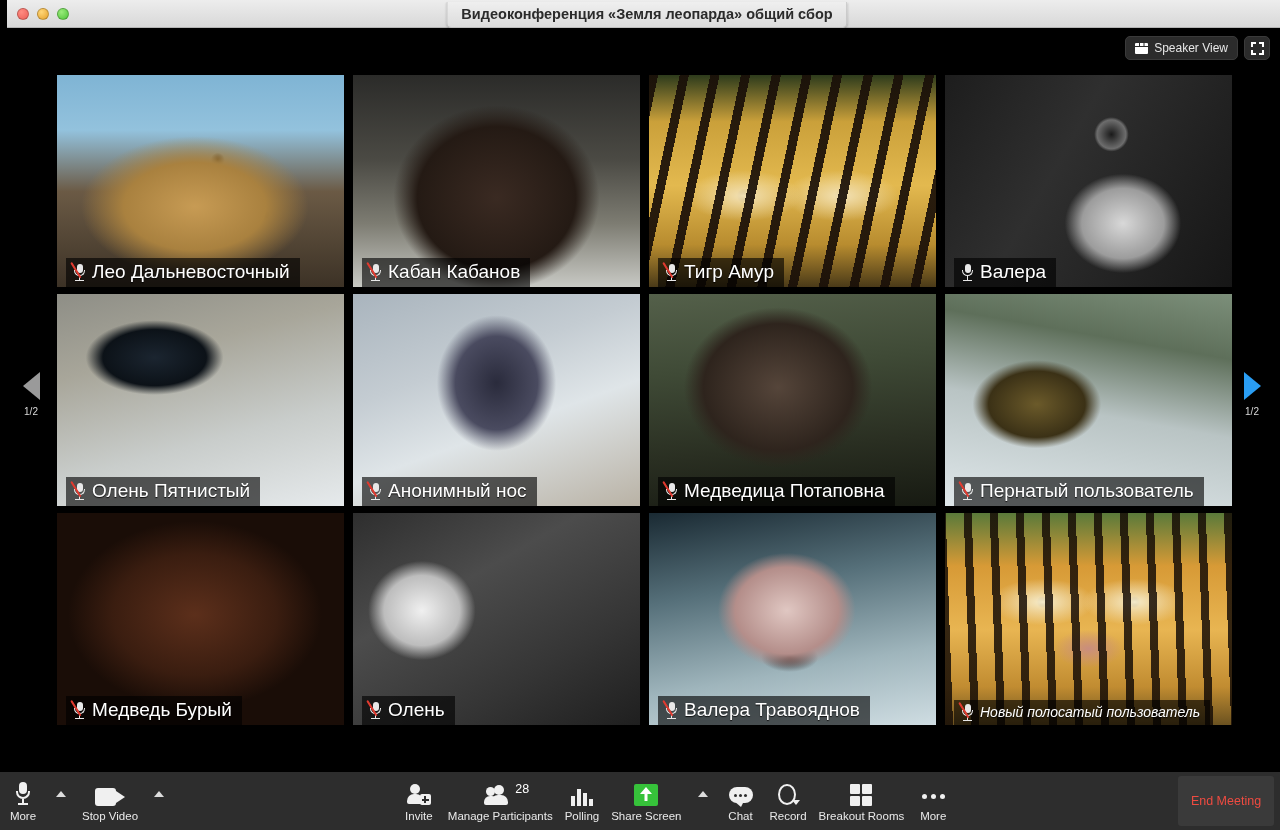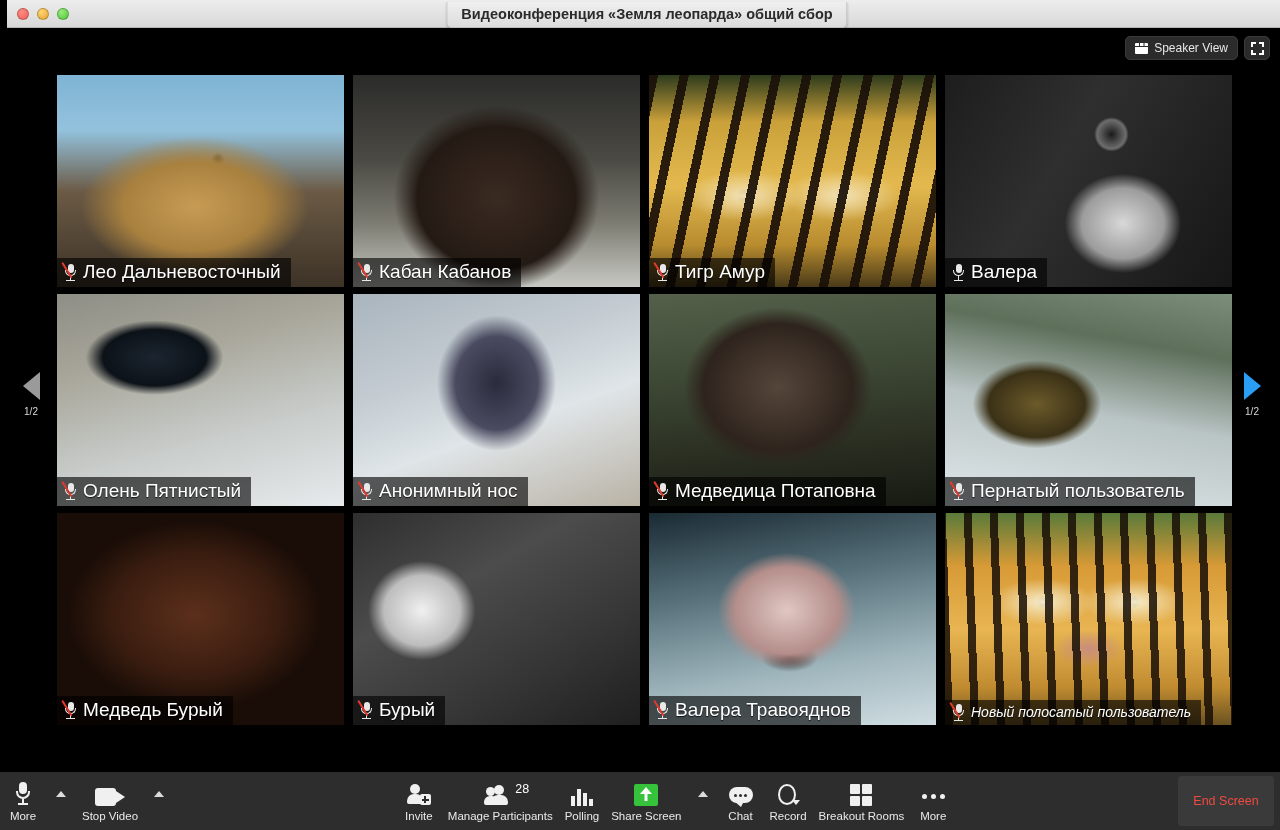--- a/index.html
+++ b/index.html
@@ -80,21 +80,21 @@
     grid-template-columns:repeat(4, 287px);
     grid-template-rows:repeat(3, 212px);
     column-gap:9px; row-gap:7px;
   }
   .tile{
     position:relative; overflow:hidden;
     background:#0b0b0b;
   }
   .tile .vid{ position:absolute; inset:0; }
   .tile .nametag{
-    position:absolute; left:0; bottom:0;
+    position:absolute; left:9px; bottom:0;
     background:rgba(0,0,0,.62);
     display:flex; align-items:center; gap:6px;
     padding:3px 10px 4px 7px;
     max-width:100%;
   }
   .tile .nametag .nm{
     color:#fff; font-size:19px; white-space:nowrap;
     text-shadow:0 1px 1px rgba(0,0,0,.8);
   }
   .tile.small .nametag .nm{ font-size:14px;font-style:italic; }
@@ -422,21 +422,21 @@
       <div class="tile">
         <div class="vid bg-harza"></div>
         <div class="nametag">
           <span class="mic muted">
             <i class="cap"></i>
             <i class="arc"></i>
             <i class="stem"></i>
             <i class="base"></i>
             <i class="slash"></i>
           </span>
-          <span class="nm">Бурый</span>
+          <span class="nm">Олень</span>
         </div>
       </div>
       <div class="tile">
         <div class="vid bg-deer2"></div>
         <div class="nametag">
           <span class="mic muted">
             <i class="cap"></i>
             <i class="arc"></i>
             <i class="stem"></i>
             <i class="base"></i>
@@ -582,15 +582,15 @@
           <i></i>
           <i></i>
         </span>
       </div>
     <div class="lbl">More</div>
   </div>
 
   <div class="spacer"></div>
 
   <div id="end-meeting">
-    <span>End Screen</span>
+    <span>End Meeting</span>
   </div>
 </div>
 
 </body></html>

